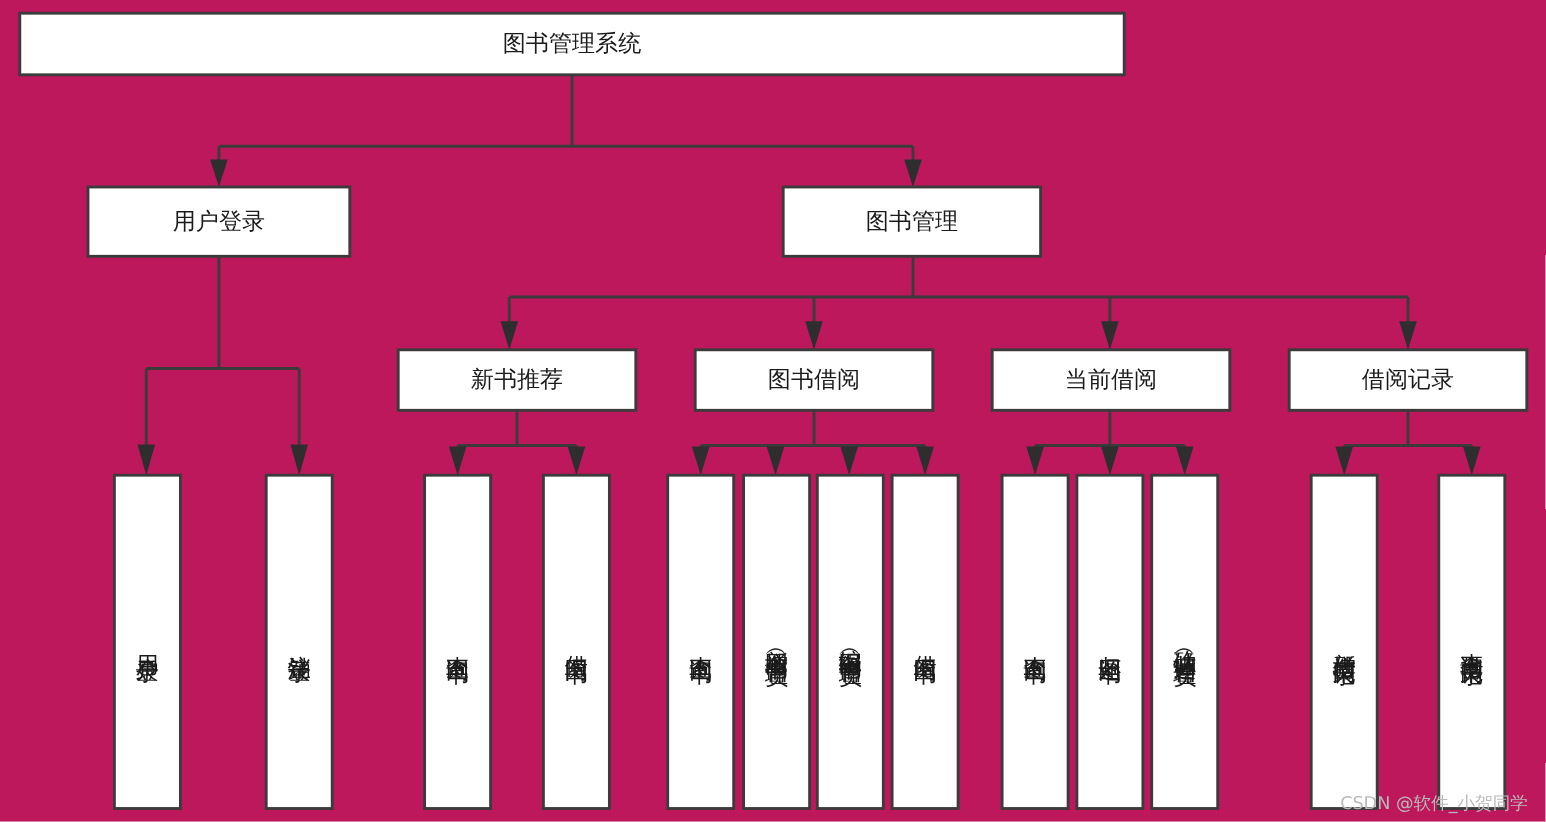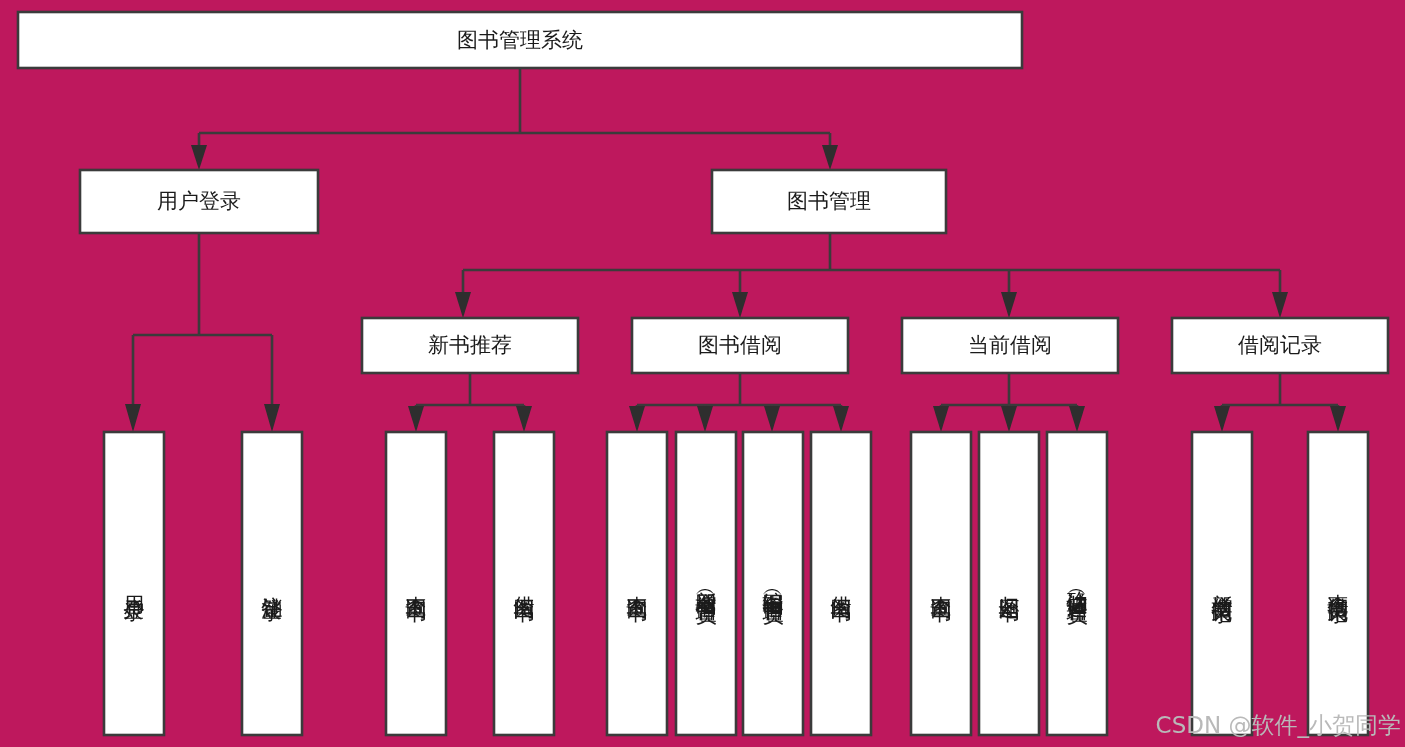--- a/index.html
+++ b/index.html
@@ -51,24 +51,24 @@
     stroke-width: 2.6;
     fill: none;
     stroke-linecap: butt;
   }
   .arrow-head {
     fill: #2e2e2e;
     stroke: none;
   }
   .watermark-text {
     position: absolute;
-    right: 4px;
+    right: 16px;
     bottom: 6px;
     font-family: "DejaVu Sans", "Liberation Sans", sans-serif;
-    font-size: 23px;
+    font-size: 16px;
     color: #b9b9b9;
     white-space: nowrap;
     pointer-events: none;
   }
 </style>
 </head>
 <body>
 
 <div id="diagram-root">
 

